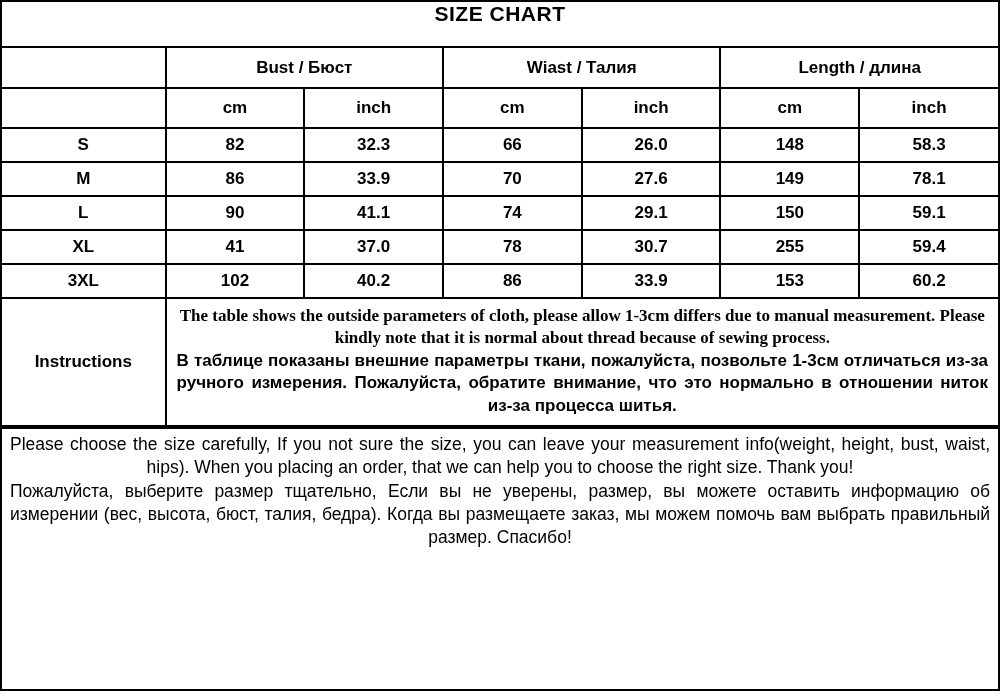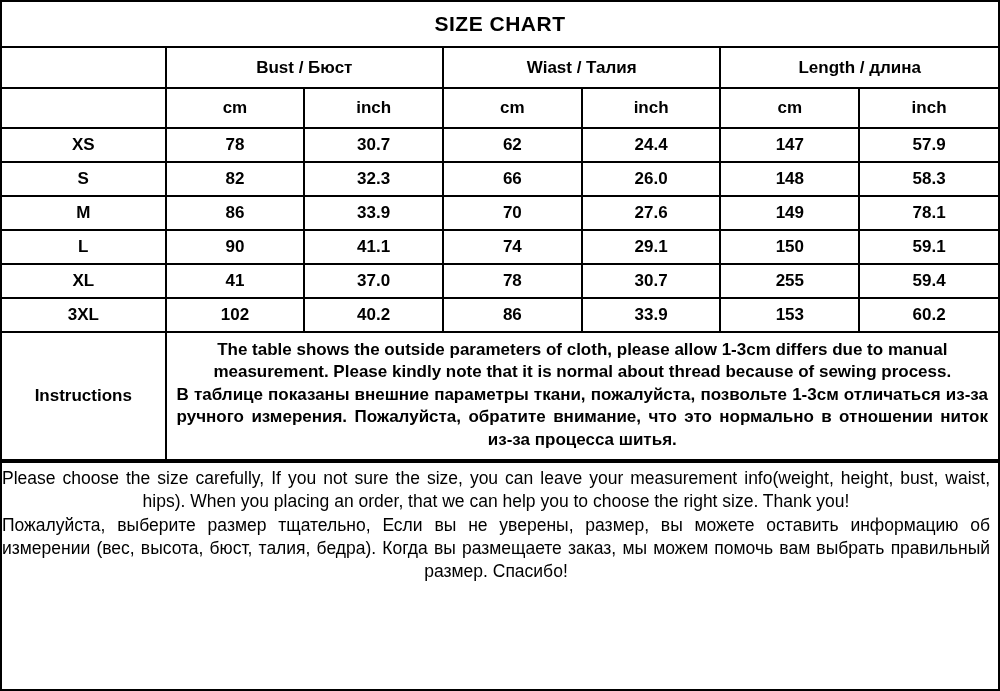--- a/index.html
+++ b/index.html
@@ -19,21 +19,21 @@
     height: 691px;
     box-sizing: border-box;
     border: 2px solid #000;
     display: flex;
     flex-direction: column;
   }
   .title-row {
     height: 44px;
     flex: 0 0 44px;
     display: flex;
-    align-items: center;
+    align-items: flex-start;
     justify-content: center;
     border-bottom: 2px solid #000;
   }
   .title-row .title {
     font-size: 21px;
     font-weight: bold;
     letter-spacing: 0.5px;
   }
   table.size-table {
     border-collapse: collapse;
@@ -90,30 +90,31 @@
     font-weight: bold;
     font-size: 17px;
   }
   .instructions-body {
     padding: 6px 10px 8px 10px !important;
     line-height: 1.32;
     text-align: center;
   }
   .instr-en {
     display: block;
+    font-family: Liberation Serif, serif;
   }
   .instr-ru {
     display: block;
     text-align: justify;
     text-align-last: center;
   }
   .footer {
     flex: 1 1 auto;
     border-top: 2px solid #000;
-    padding: 4px 8px 0 0;
+    padding: 4px 8px 0 8px;
     font-size: 17.5px;
     line-height: 1.33;
     text-align: center;
   }
   .footer .f-en {
     display: block;
     text-align: justify;
     text-align-last: center;
   }
   .footer .f-ru {
@@ -152,29 +153,20 @@
         <td class="blank-cell"></td>
         <td>cm</td>
         <td>inch</td>
         <td>cm</td>
         <td>inch</td>
         <td>cm</td>
         <td>inch</td>
       </tr>
 
       <tr class="data-row">
-        <td>XS</td>
-        <td>78</td>
-        <td>30.7</td>
-        <td>62</td>
-        <td>24.4</td>
-        <td>147</td>
-        <td>57.9</td>
-      </tr>
-      <tr class="data-row">
         <td>S</td>
         <td>82</td>
         <td>32.3</td>
         <td>66</td>
         <td>26.0</td>
         <td>148</td>
         <td>58.3</td>
       </tr>
       <tr class="data-row">
         <td>M</td>

